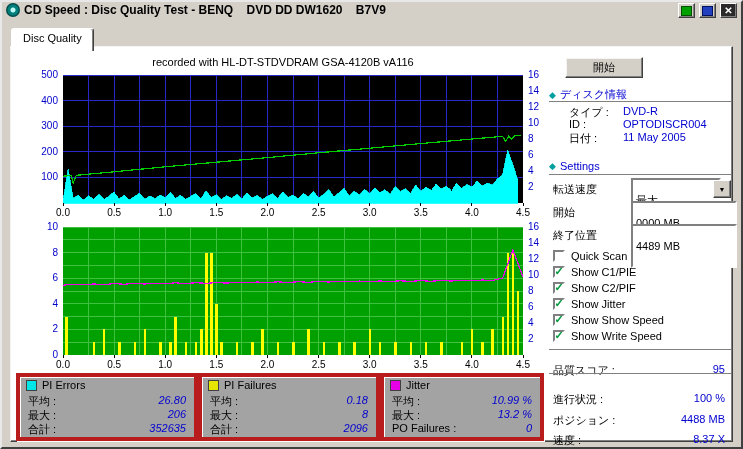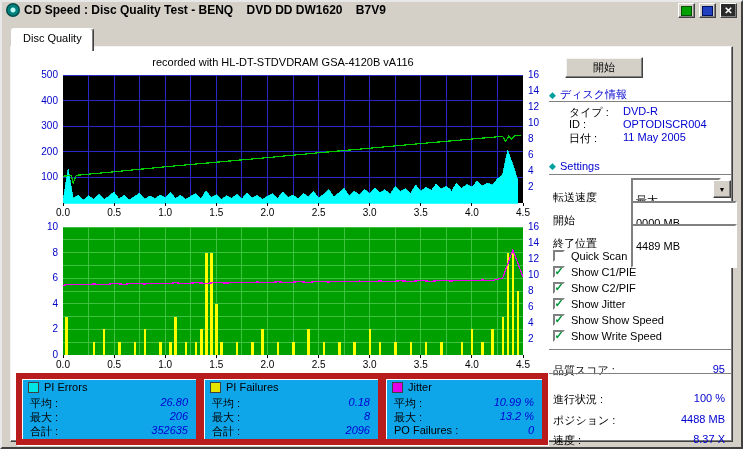--- a/index.html
+++ b/index.html
@@ -17,39 +17,39 @@
   .tb-close{background:#2a2a2a;color:#fff;font-size:10px;font-weight:bold;line-height:1;}
   
   .tab{position:absolute;top:26px;left:9px;height:19px;padding:3px 11px 0 11px;background:#fff;
     border:1px solid;border-color:#fff #404040 #fff #fff;border-bottom:none;border-radius:3px 3px 0 0;
     box-shadow:inset -1px 0 0 #808080;z-index:2;font-size:11px;}
   .page{position:absolute;top:44px;left:8px;right:8px;bottom:5px;background:#fff;
     border:1px solid;border-color:#f4f4f4 #404040 #404040 #f4f4f4;box-shadow:inset -1px -1px 0 #808080;}
   .chart-header{position:absolute;top:9px;left:4px;width:536px;text-align:center;font-size:11px;}
   .chart{position:absolute;left:4px;}
   
-  .statbox{position:absolute;top:326px;width:174px;height:60px;border:6px solid #b91c1c;
-    box-shadow:inset 1px 1px 0 #fff,1px 1px 0 #fff;background:#0ea5e9;}
+  .statbox{position:absolute;top:326px;width:174px;height:60px;border:4px solid #b91c1c;
+    box-shadow:inset 1px 1px 0 #fff,1px 1px 0 #fff;background:#a3a3a3;}
   .stathead{position:absolute;top:2px;left:6px;display:flex;align-items:center;gap:5px;font-size:11px;}
   .swatch{width:9px;height:9px;border:1px solid #404040;display:inline-block;}
   .statrow{position:absolute;left:8px;right:8px;height:13px;display:flex;justify-content:space-between;}
   .statrow .sv{color:#0000d0;font-style:italic;}
   
   .sidebar{position:absolute;left:534px;top:0;width:190px;height:100%;}
   .btn{position:absolute;top:10px;height:21px;background:#d4d0c8;border:1px solid;border-color:#fff #404040 #404040 #fff;
     box-shadow:inset -1px -1px 0 #808080,inset 1px 1px 0 #f4f4f4;font-family:"Liberation Sans",sans-serif;font-size:11px;cursor:default;}
   .btn-default{outline:1px solid #000;}
   .sect{position:absolute;left:4px;display:flex;align-items:center;gap:4px;color:#0000d0;font-size:11px;}
   .bullet{color:#00a0a0;font-size:9px;}
   .hr{position:absolute;left:4px;right:4px;height:2px;border-top:1px solid #808080;border-bottom:1px solid #fff;}
   .irow{position:absolute;left:24px;right:4px;height:13px;}
   .irow .lbl{position:absolute;left:0;}
   .irow .val{position:absolute;left:54px;color:#0000d0;}
   .frow{position:absolute;left:8px;right:2px;height:20px;}
-  .frow .lbl{position:absolute;left:0;top:12px;}
+  .frow .lbl{position:absolute;left:0;top:4px;}
   .field{position:absolute;left:78px;top:0;width:96px;height:16px;background:#fff;border:2px solid;
     border-color:#808080 #fff #fff #808080;font-family:"Liberation Sans",sans-serif;font-size:11px;padding:12px 3px;color:#000;}
   .combo-arrow{position:absolute;left:160px;top:2px;width:16px;height:16px;background:#d4d0c8;
     border:1px solid;border-color:#fff #404040 #404040 #fff;box-shadow:inset -1px -1px 0 #808080;
     font-size:7px;display:flex;align-items:center;justify-content:center;}
   .cb{position:absolute;left:8px;height:14px;display:flex;align-items:center;gap:6px;}
   .cbbox{width:12px;height:12px;background:#fff;border:2px solid;border-color:#808080 #fff #fff #808080;
     box-sizing:border-box;display:flex;align-items:center;justify-content:center;}
   .check{visibility:hidden;color:#009a40;font-size:11px;font-weight:bold;line-height:1;margin-top:-2px;}
   .cb.checked .check{visibility:visible;}

